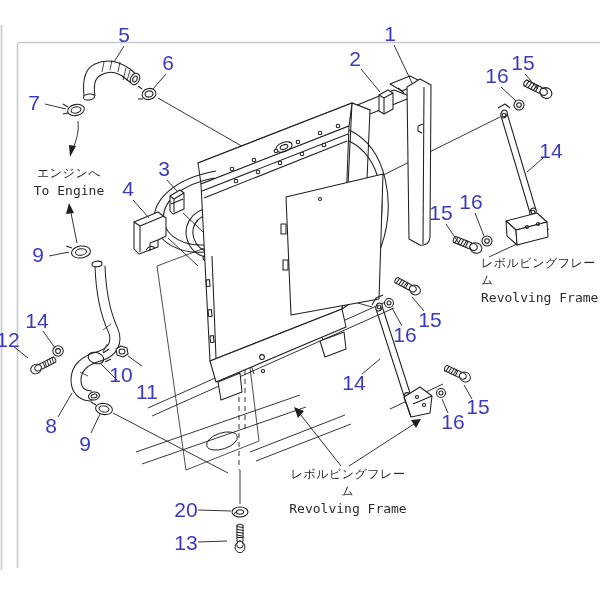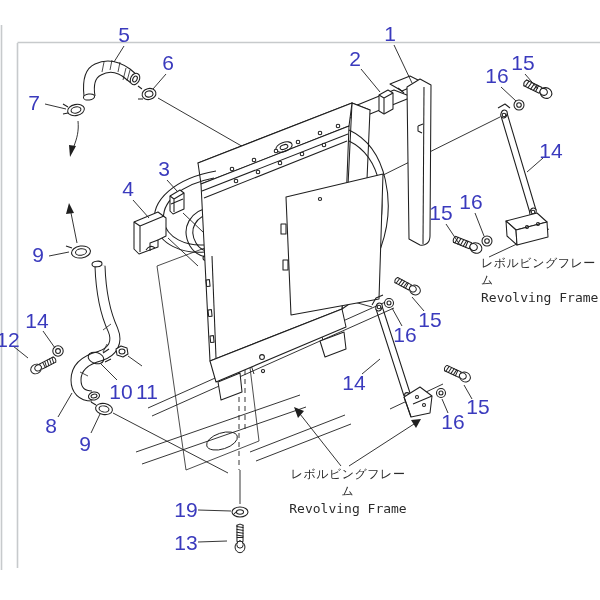--- a/index.html
+++ b/index.html
@@ -321,37 +321,41 @@
 <span class="callout" style="left:390px;top:33px">1</span>
 <span class="callout" style="left:355px;top:58px">2</span>
 <span class="callout" style="left:164px;top:168px">3</span>
 <span class="callout" style="left:128px;top:188px">4</span>
 <span class="callout" style="left:124px;top:34px">5</span>
 <span class="callout" style="left:168px;top:62px">6</span>
 <span class="callout" style="left:34px;top:102px">7</span>
 <span class="callout" style="left:51px;top:425px">8</span>
 <span class="callout" style="left:38px;top:254px">9</span>
 <span class="callout" style="left:85px;top:443px">9</span>
-<span class="callout" style="left:121px;top:391px">10</span>
+<span class="callout" style="left:121px;top:374px">10</span>
 <span class="callout" style="left:147px;top:391px">11</span>
 <span class="callout" style="left:8px;top:339px">12</span>
 <span class="callout" style="left:37px;top:320px">14</span>
 <span class="callout" style="left:551px;top:150px">14</span>
 <span class="callout" style="left:354px;top:382px">14</span>
 <span class="callout" style="left:523px;top:62px">15</span>
 <span class="callout" style="left:441px;top:212px">15</span>
 <span class="callout" style="left:430px;top:319px">15</span>
 <span class="callout" style="left:478px;top:406px">15</span>
 <span class="callout" style="left:497px;top:75px">16</span>
 <span class="callout" style="left:471px;top:201px">16</span>
 <span class="callout" style="left:405px;top:334px">16</span>
 <span class="callout" style="left:453px;top:421px">16</span>
 <span class="callout" style="left:186px;top:542px">13</span>
-<span class="callout" style="left:186px;top:509px">19</span>
-
+<span class="callout" style="left:186px;top:509px">20</span>
+
+<div class="ann" style="left:31px;top:165px;width:76px">
+  <span class="jp">エンジンへ</span>
+  <span class="en">To Engine</span>
+</div>
 <div class="ann left" style="left:481px;top:255px;width:118px">
   <span class="jp">レボルビングフレーム</span>
   <span class="en">Revolving Frame</span>
 </div>
 <div class="ann" style="left:288px;top:466px;width:120px">
   <span class="jp">レボルビングフレーム</span>
   <span class="en">Revolving Frame</span>
 </div>
 
 </div>

